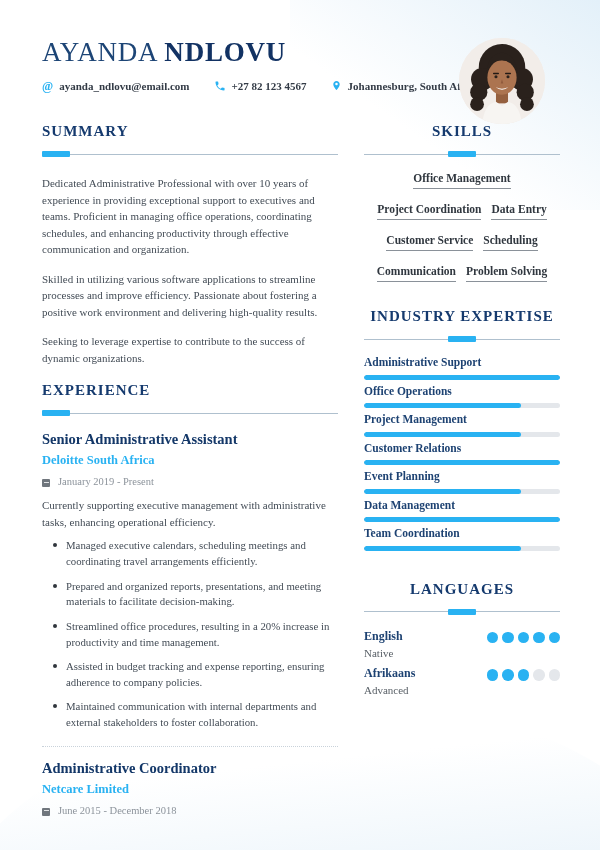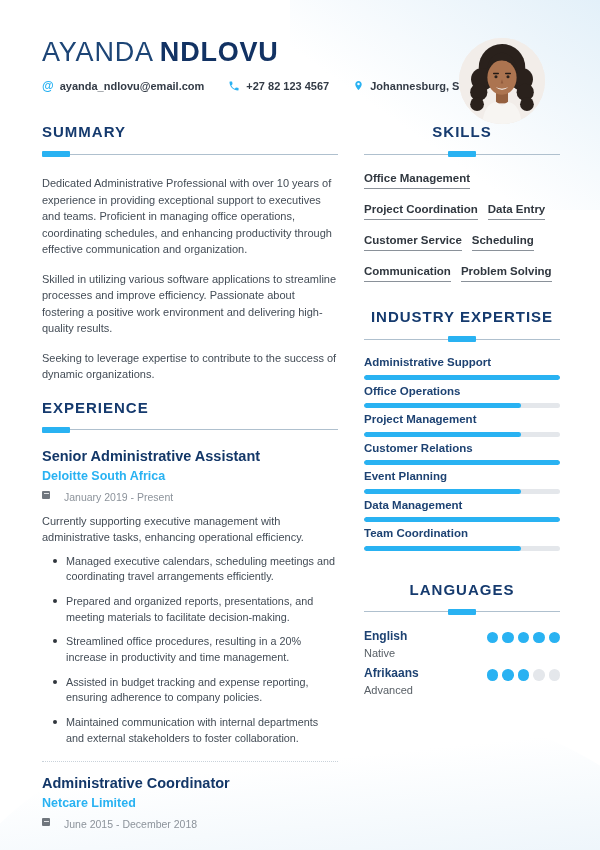--- a/index.html
+++ b/index.html
@@ -2,21 +2,21 @@
 <html style="--navy: #153A6E; --cyan: #29B2F2; --body: #434C56; --muted: #8C939B; --track: #E4E7EB; --line: #AFC0CE;"><head>
 <meta charset="utf-8">
 <style>
   :root{
     --navy:#153A6E; --cyan:#29B2F2; --body:#434C56; --muted:#8C939B;
     --track:#E4E7EB; --line:#AFC0CE; --skill-line:#8A9199; --skill-text:#30373F;
   }
   *{box-sizing:border-box;}
   html,body{margin:0;padding:0;}
   body{width:600px;height:850px;font-family:"Liberation Sans","DejaVu Sans",sans-serif;background:#fff;}
-  .page{position:relative;width:600px;height:850px;background:#fff;overflow:hidden;}
+  .page{position:relative;width:600px;height:850px;background:#fff;overflow:hidden;font-family:Liberation Serif, serif;}
 
   
   .bg-top-right{position:absolute;top:0;right:0;width:310px;height:210px;
     background:linear-gradient(215deg,#E3F0F9 0%,rgba(227,240,249,0) 62%);}
   .bg-bottom{position:absolute;bottom:-150px;left:-70px;width:780px;height:300px;
     background:linear-gradient(0deg,#E0EEF8 25%,rgba(224,238,248,0) 80%);
     border-radius:48% 52% 0 0 / 75% 95% 0 0;transform:rotate(-6deg);opacity:.75;}
 
   
   header{position:relative;padding:38px 42px 0 42px;}
@@ -48,32 +48,32 @@
   .divider.center .accent{left:50%;transform:translateX(-50%);}
 
   
   .body-text{margin:0 0 13px;font-size:11px;line-height:1.5;color:var(--body);}
   #summary-paragraphs{margin-top:18px;}
 
   
   .experience-section{margin-top:16px;}
   .job-title{margin:13px 0 5px;font-size:14.5px;font-weight:800;color:#133768;}
   .job-company{font-size:12.5px;font-weight:800;color:var(--cyan);margin-bottom:8px;}
-  .job-dates{display:flex;align-items:flex-start;gap:14px;font-size:10.5px;color:var(--muted);margin-bottom:10px;}
+  .job-dates{display:flex;align-items:flex-end;gap:8px;font-size:10.5px;color:var(--muted);margin-bottom:10px;}
   .date-icon{width:8px;height:8px;flex:none;display:inline-block;background:#70767D;
     border-radius:1px;position:relative;}
   .date-icon::after{content:"";position:absolute;left:1.5px;right:1.5px;top:2.5px;height:1px;background:#fff;opacity:.8;}
   .job-summary{margin-bottom:8px;}
   .job-bullets{margin:0;padding:0 0 0 24px;list-style:none;}
   .bullet{position:relative;font-size:10.8px;line-height:1.45;color:var(--body);margin-bottom:9px;}
   .bullet::before{content:"";position:absolute;left:-13px;top:5px;width:4px;height:4px;border-radius:50%;background:#30363D;}
   .job-sep{border-top:1px dotted #C9D2DA;margin:15px 0 4px;}
 
   
-  #skills-list{display:flex;flex-wrap:wrap;column-gap:10px;row-gap:14px;margin-top:8px;}
+  #skills-list{display:flex;flex-wrap:wrap;column-gap:10px;row-gap:14px;margin-top:8px;justify-content:center;}
   .skill{font-size:11.5px;font-weight:700;color:var(--skill-text);padding-bottom:4px;
     border-bottom:1.5px solid var(--skill-line);}
 
   
   .industry-section{margin-top:26px;}
   #expertise-list{margin-top:15px;}
   .exp-item{margin-bottom:6px;}
   .exp-label{font-size:11.5px;font-weight:700;color:#1D4272;line-height:1;margin-bottom:6px;}
   .bar-track{height:5px;background:var(--track);border-radius:3px;overflow:hidden;}
   .bar-fill{height:100%;background:var(--cyan);border-radius:3px;}

